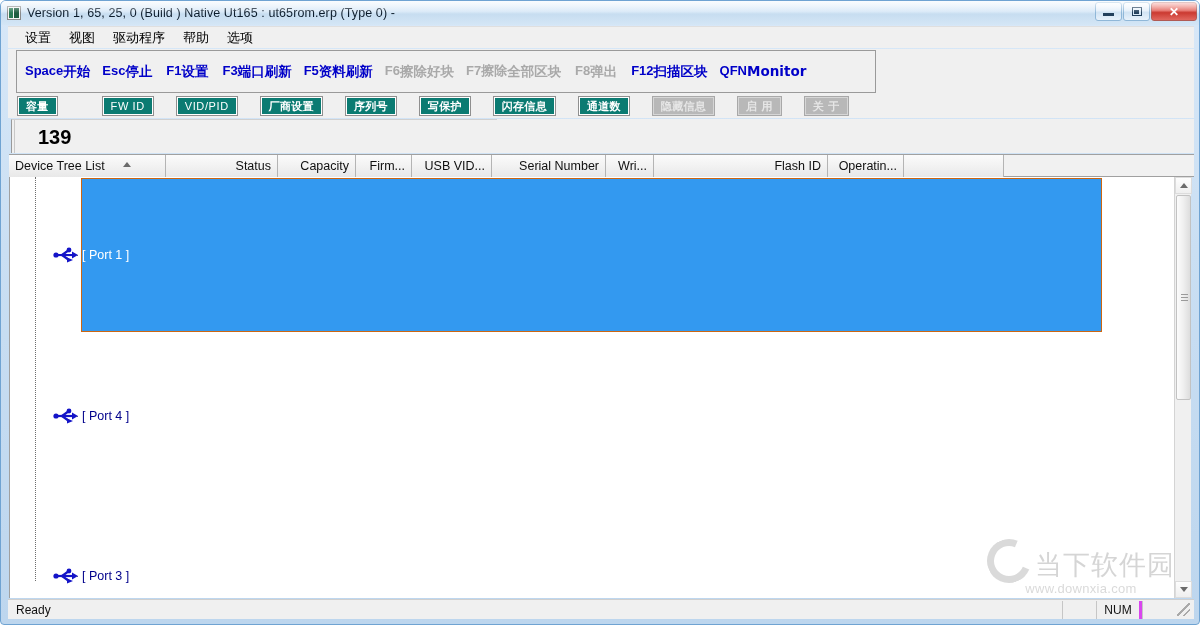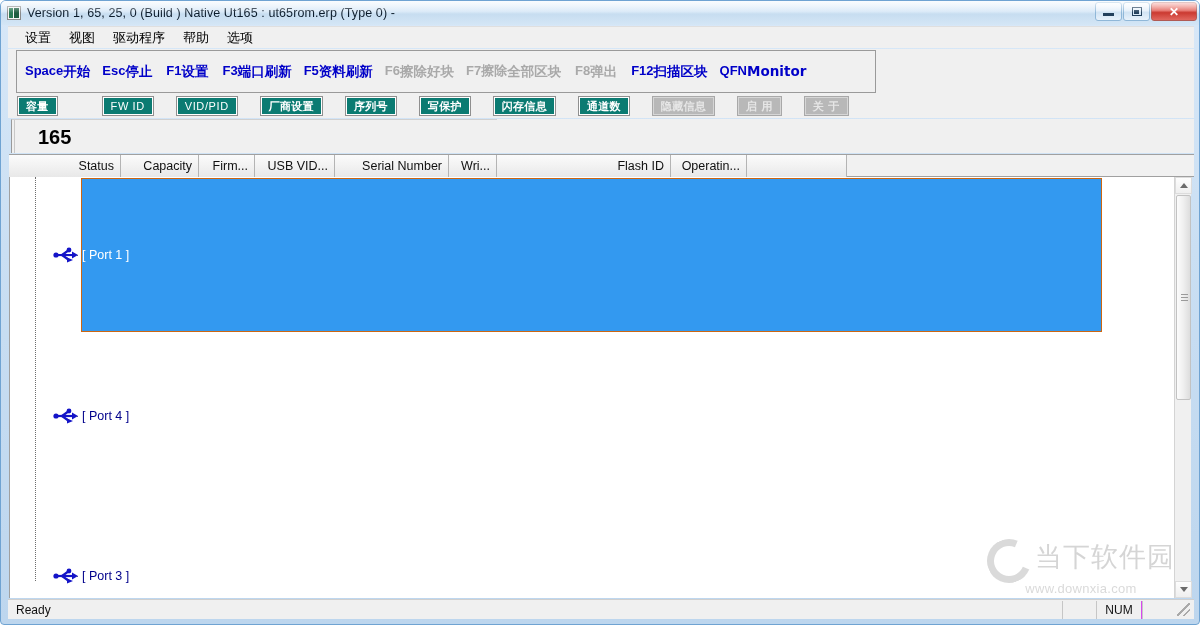--- a/index.html
+++ b/index.html
@@ -291,21 +291,21 @@
     background: repeating-linear-gradient(180deg,#9a9a9a 0 1px, transparent 1px 3px);
   }
 
   
   #watermark {
     position: absolute; right: 24px; bottom: 28px;
     display: flex; flex-direction: column; align-items: center;
     opacity: .42;
     pointer-events: none;
   }
-  #wm-row { display: flex; align-items: flex-start; gap: 4px; }
+  #wm-row { display: flex; align-items: flex-end; gap: 4px; }
   #wm-ring {
     width: 44px; height: 44px;
     border: 7px solid #a8a8a8;
     border-radius: 50%;
     border-right-color: transparent;
     transform: rotate(-22deg);
   }
   #wm-cn {
     font-size: 27px; color: #9c9c9c;
     font-family: "DejaVu Sans","Liberation Sans", sans-serif;
@@ -328,21 +328,21 @@
   #status-text {
     font-size: 12px; color: #111;
     padding-left: 8px;
   }
   #status-panes { position: absolute; right: 18px; top: 1px; display: flex; }
   #status-num {
     width: 46px; height: 18px;
     display: flex; align-items: center; justify-content: center;
     font-size: 12px; color: #111;
     border-left: 1px solid #c6c6c6;
-    border-right: 1px solid #d946ef;
+    border-right: 3px solid #d946ef;
   }
   .pane-blank { width: 34px; height: 18px; border-left: 1px solid #c6c6c6; }
   #resize-grip {
     position: absolute; right: 4px; bottom: 3px;
     width: 13px; height: 13px;
     background:
       linear-gradient(135deg, transparent 0 45%, #a9a9a9 45% 55%, transparent 55% 100%),
       linear-gradient(135deg, transparent 0 70%, #a9a9a9 70% 80%, transparent 80% 100%);
   }
 </style>
@@ -432,24 +432,28 @@
         <div class="tab">闪存信息</div>
         <div class="tab">通道数</div>
         <div class="tab disabled">隐藏信息</div>
         <div class="tab disabled">启 用</div>
         <div class="tab disabled">关 于</div>
       </div>
   </div>
 
   <div id="panel-fill"></div>
   <div id="number-panel">
-    <div id="number-value">165</div>
+    <div id="number-value">139</div>
   </div>
 
   <div id="col-header">
+      <div class="col left" style="width: 157px;">
+        <span>Device Tree List</span>
+        <span class="sort-arrow"></span>
+      </div>
       <div class="col right" style="width: 112px;">
         <span>Status</span>
       </div>
       <div class="col right" style="width: 78px;">
         <span>Capacity</span>
       </div>
       <div class="col right" style="width: 56px;">
         <span>Firm...</span>
       </div>
       <div class="col right" style="width: 80px;">

